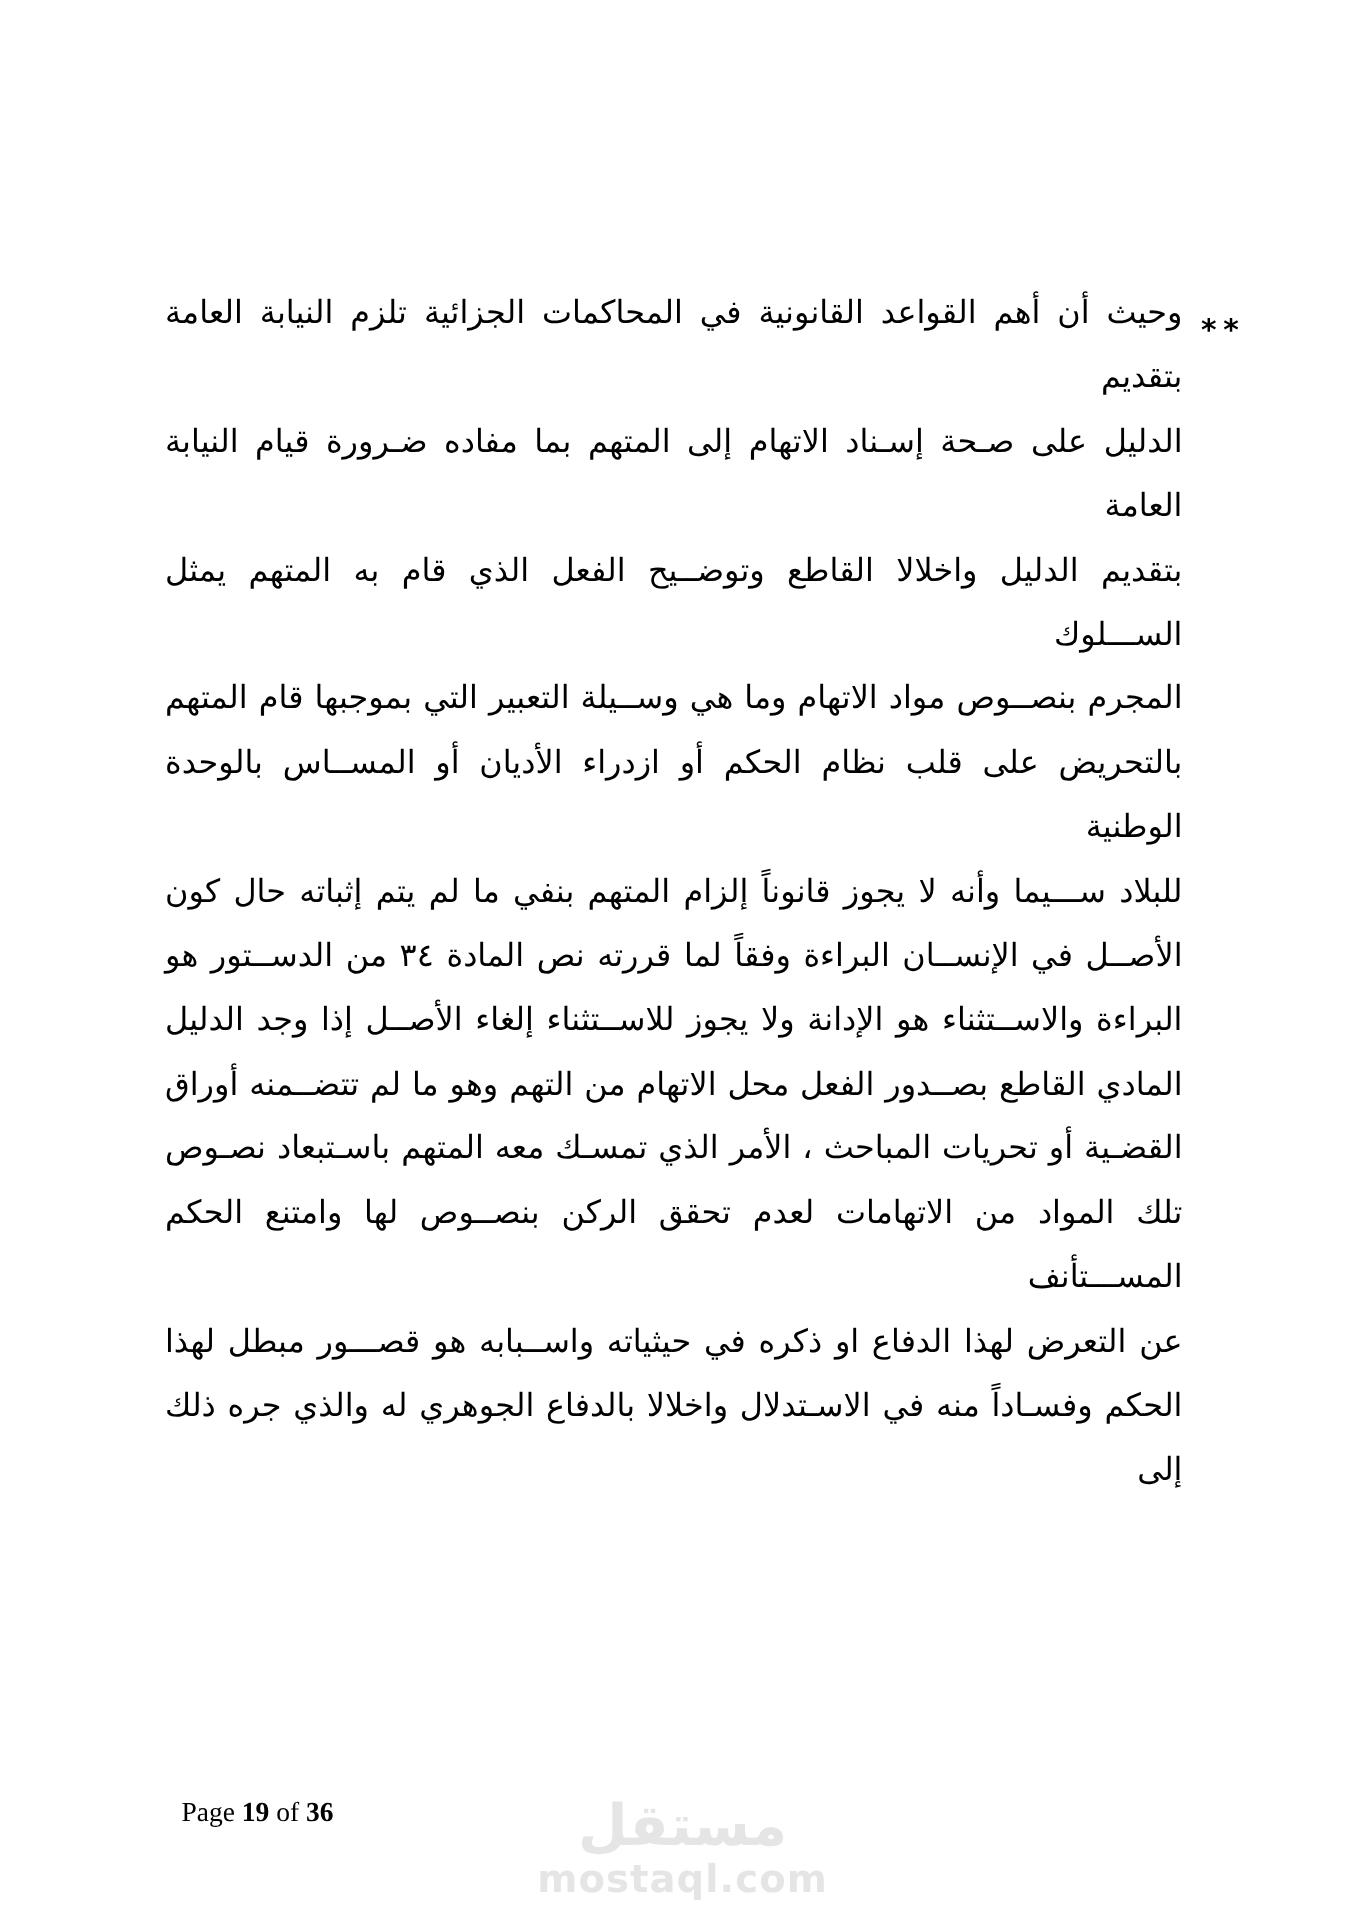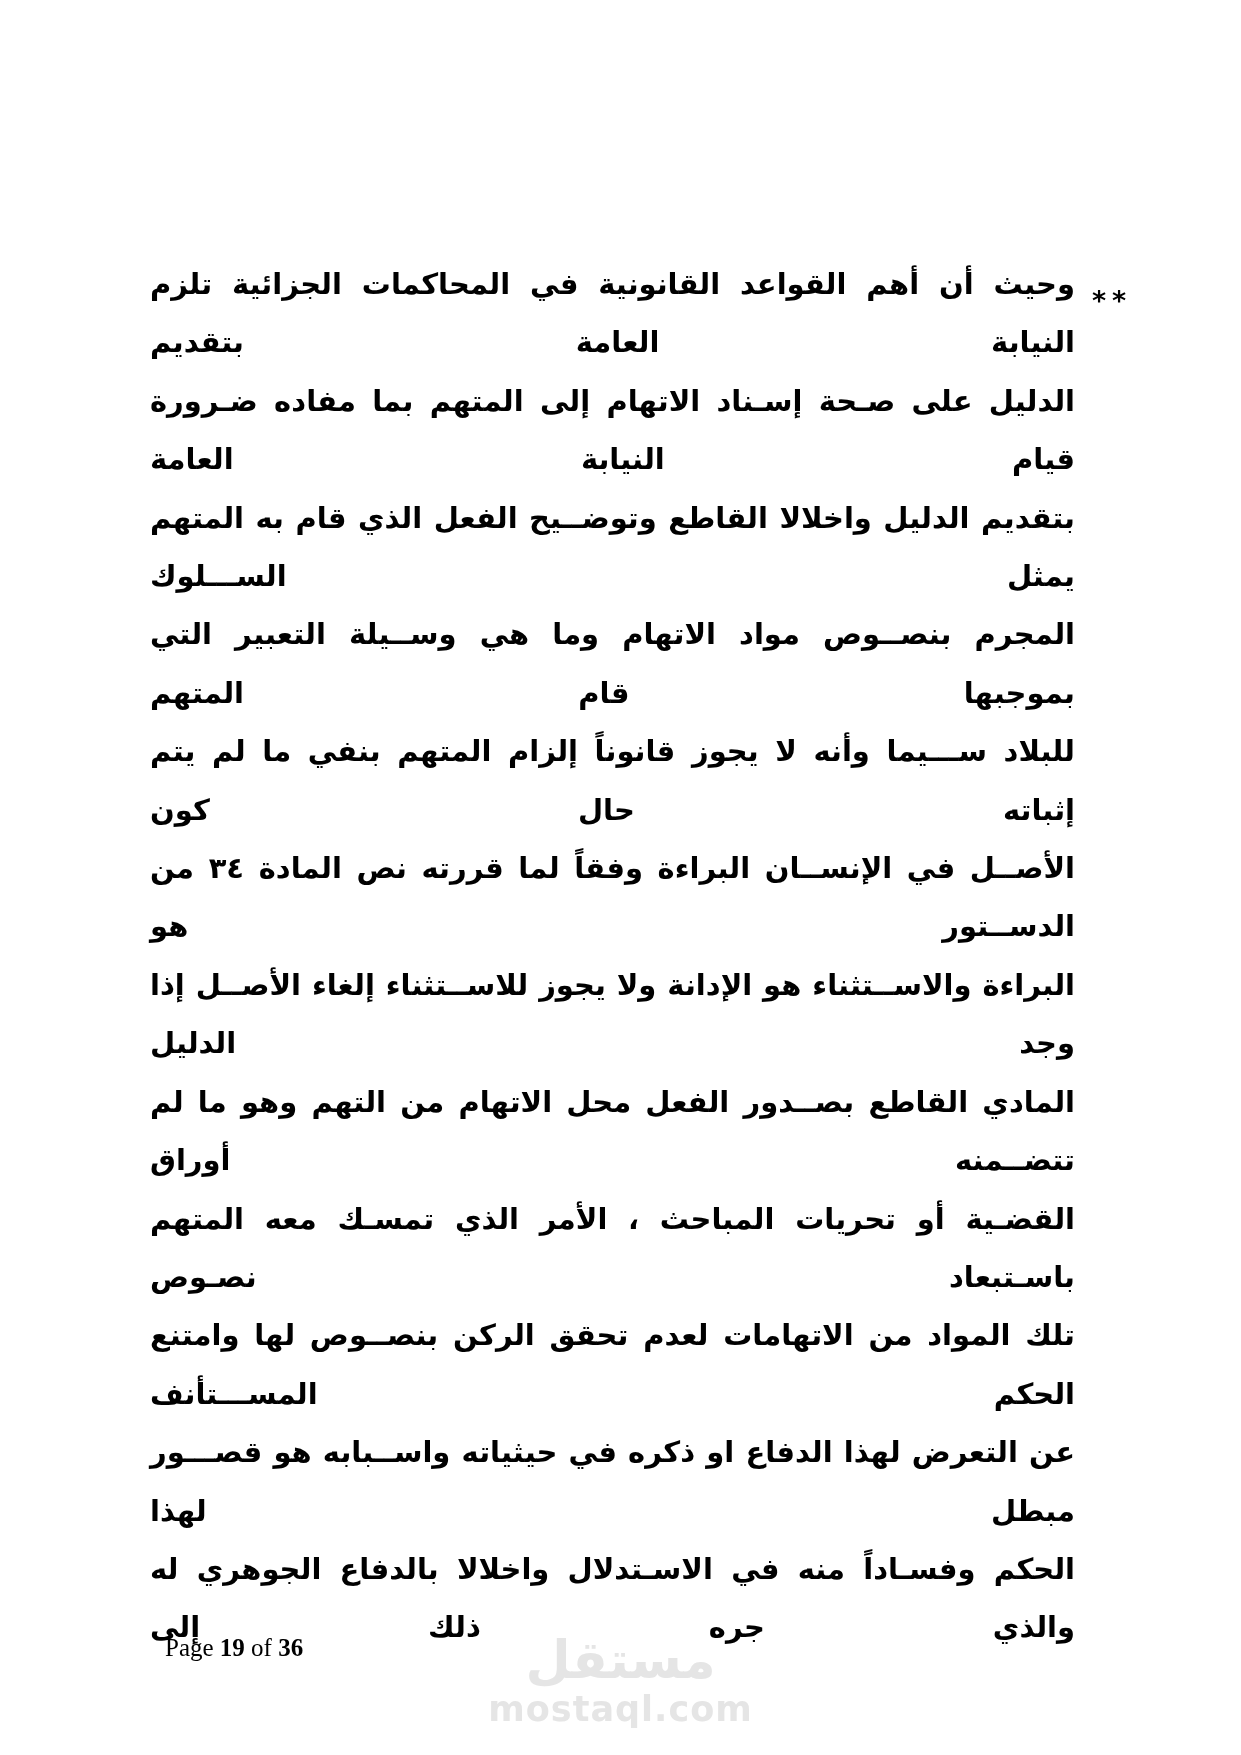--- a/index.html
+++ b/index.html
@@ -31,21 +31,21 @@
     padding-top: 30px;
     color: #000000;
   }
   .para {
     flex: 0 0 925px;
     width: 925px;
     direction: rtl;
   }
   .line {
     font-size: 29px;
-    font-weight: bold;
+    font-weight: normal;
     color: #000000;
     line-height: 58.4px;
     text-align: justify;
     text-align-last: justify;
   }
   .footer {
     position: absolute;
     left: 165px;
     top: 1634px;
     font-family: "Liberation Serif", serif;
@@ -84,20 +84,21 @@
 <div class="page">
 
   <div class="content">
     <div class="marker">**</div>
     <div class="para">
 
     <div class="line">وحيث أن أهم القواعد القانونية في المحاكمات الجزائية تلزم النيابة العامة بتقديم</div>
         <div class="line">الدليل على صـحة إسـناد الاتهام إلى المتهم بما مفاده ضـرورة قيام النيابة العامة</div>
         <div class="line">بتقديم الدليل واخلالا القاطع وتوضــيح الفعل الذي قام به المتهم يمثل الســـلوك</div>
         <div class="line">المجرم بنصــوص مواد الاتهام وما هي وســيلة التعبير التي بموجبها قام المتهم</div>
+        <div class="line">بالتحريض على قلب نظام الحكم أو ازدراء الأديان أو المســاس بالوحدة الوطنية</div>
         <div class="line">للبلاد ســـيما وأنه لا يجوز قانوناً إلزام المتهم بنفي ما لم يتم إثباته حال كون</div>
         <div class="line">الأصــل في الإنســان البراءة وفقاً لما قررته نص المادة ٣٤ من الدســتور هو</div>
         <div class="line">البراءة والاســتثناء هو الإدانة ولا يجوز للاســتثناء إلغاء الأصــل إذا وجد الدليل</div>
         <div class="line">المادي القاطع بصــدور الفعل محل الاتهام من التهم وهو ما لم تتضــمنه أوراق</div>
         <div class="line">القضـية أو تحريات المباحث ، الأمر الذي تمسـك معه المتهم باسـتبعاد نصـوص</div>
         <div class="line">تلك المواد من الاتهامات لعدم تحقق الركن بنصــوص لها وامتنع الحكم المســـتأنف</div>
         <div class="line">عن التعرض لهذا الدفاع او ذكره في حيثياته واســبابه هو قصـــور مبطل لهذا</div>
         <div class="line">الحكم وفسـاداً منه في الاسـتدلال واخلالا بالدفاع الجوهري له والذي جره ذلك إلى</div>
       </div>
   </div>

